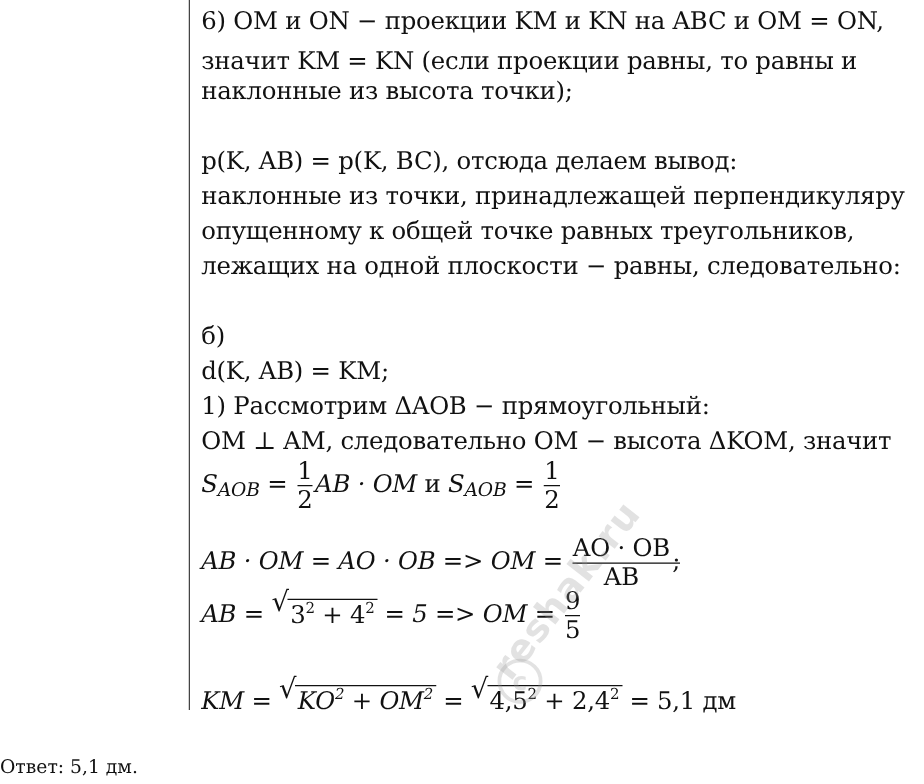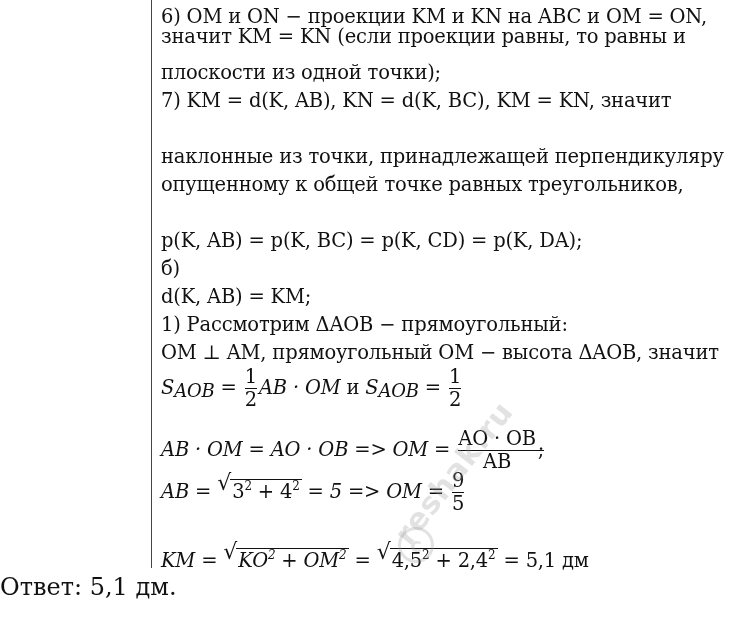--- a/index.html
+++ b/index.html
@@ -21,53 +21,53 @@
     display: inline-block; vertical-align: middle; text-align: center;
     font-style: normal; margin: 0 2px;
   }
   .frac .num, .frac .den { display: block; line-height: 22px; }
   .frac .bar { display: block; border-top: 1.3px solid #111; }
   .sqrt {
     display: inline-block; position: relative; padding-left: 13px;
   }
   .sqrt .radsign { position: absolute; left: 0; top: -3px; font-size: 22px; font-style: normal; }
   .sqrt .radicand { border-top: 1.3px solid #111; padding: 0 2px; }
-  sub { font-size: 18px; vertical-align: -3px; }
+  sub { font-size: 15px; vertical-align: -3px; }
   sup { font-size: 12px; vertical-align: 8px; }
   .answer {
-    position: absolute; left: 0; top: 574px; font-size: 24px; line-height: 26px;
+    position: absolute; left: 0; top: 600px; font-size: 15px; line-height: 26px;
   }
   .watermark {
     position: absolute; left: 368px; top: 455px; transform: rotate(-52deg);
     font-family: "DejaVu Sans", sans-serif; font-size: 30px; font-weight: bold;
     color: rgba(150,150,150,0.28); letter-spacing: 1px; pointer-events: none;
   }
   .wm-copy {
     position: absolute; left: 398px; top: 527px; width: 30px; height: 30px;
     border: 3px solid rgba(150,150,150,0.28); border-radius: 50%;
     font-family: "DejaVu Sans", sans-serif; font-weight: bold; font-size: 20px;
     color: rgba(150,150,150,0.28); text-align: center; line-height: 30px;
     pointer-events: none;
   }
 </style>
 </head>
 <body>
 
 <div class="solution">
   <div class="line" style="top:4px">6) OM и ON − проекции KM и KN на ABC и OM = ON,</div>
-  <div class="line" style="top:24px">значит KM = KN (если проекции равны, то равны и</div>
-  <div class="line" style="top:60px">плоскости из одной точки);</div>
-  <div class="line" style="top:88px">7) KM = d(K, AB), KN = d(K, BC), KM = KN, значит</div>
+  <div class="line" style="top:36px">значит KM = KN (если проекции равны, то равны и</div>
+  <div class="line" style="top:60px">наклонные из высота точки);</div>
+  <div class="line" style="top:116px">p(K, AB) = p(K, BC), отсюда делаем вывод:</div>
   <div class="line" style="top:172px">опущенному к общей точке равных треугольников,</div>
   <div class="line" style="top:144px">наклонные из точки, принадлежащей перпендикуляру</div>
-  <div class="line" style="top:228px">p(K, AB) = p(K, BC) = p(K, CD) = p(K, DA);</div>
+  <div class="line" style="top:200px">лежащих на одной плоскости − равны, следовательно:</div>
   <div class="line" style="top:256px">б)</div>
   <div class="line" style="top:284px">d(K, AB) = KM;</div>
   <div class="line" style="top:312px">1) Рассмотрим ΔAOB − прямоугольный:</div>
-  <div class="line" style="top:340px">OM ⊥ AM, прямоугольный OM − высота ΔAOB, значит</div>
+  <div class="line" style="top:340px">OM ⊥ AM, следовательно OM − высота ΔKOM, значит</div>
 
   <div class="line m" style="top:366px">
     <span>S</span><sub>AOB</sub>
     <span style="font-style:normal">=</span>
     <span class="frac"><span class="num">1</span><span class="bar"></span><span class="den">2</span></span><span>AB · OM</span>
     <span style="font-style:normal">и</span>
     <span>S</span><sub>AOB</sub>
     <span style="font-style:normal">=</span>
     <span class="frac"><span class="num">1</span><span class="bar"></span><span class="den">2</span></span>
   </div>

